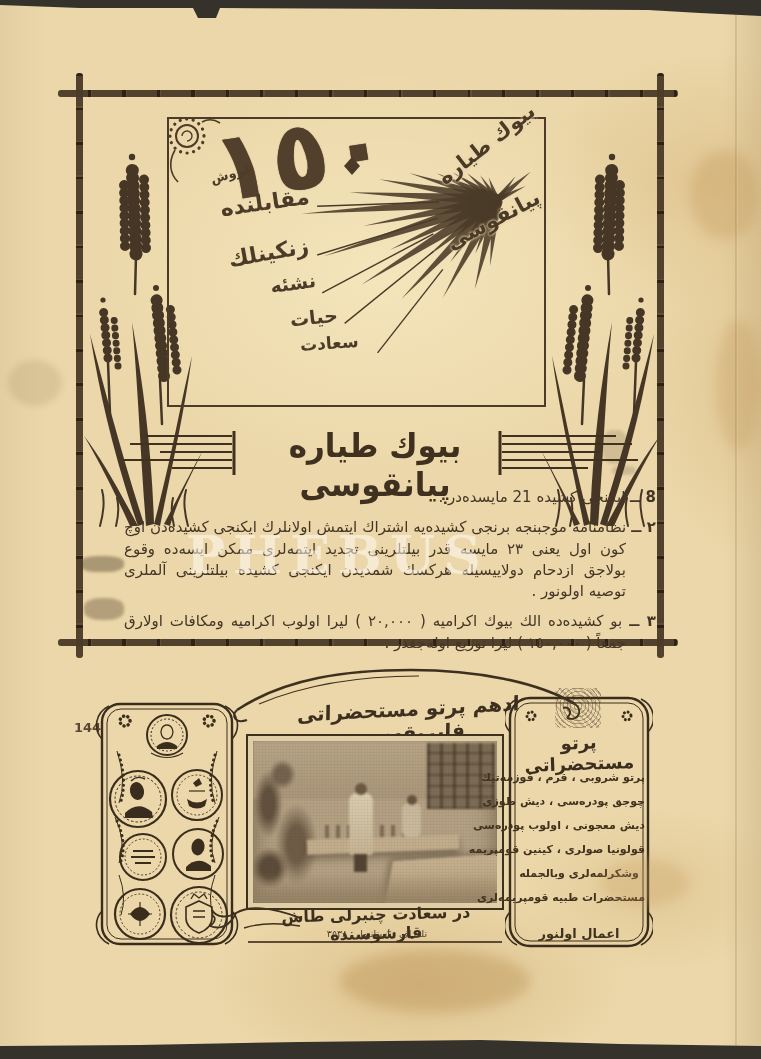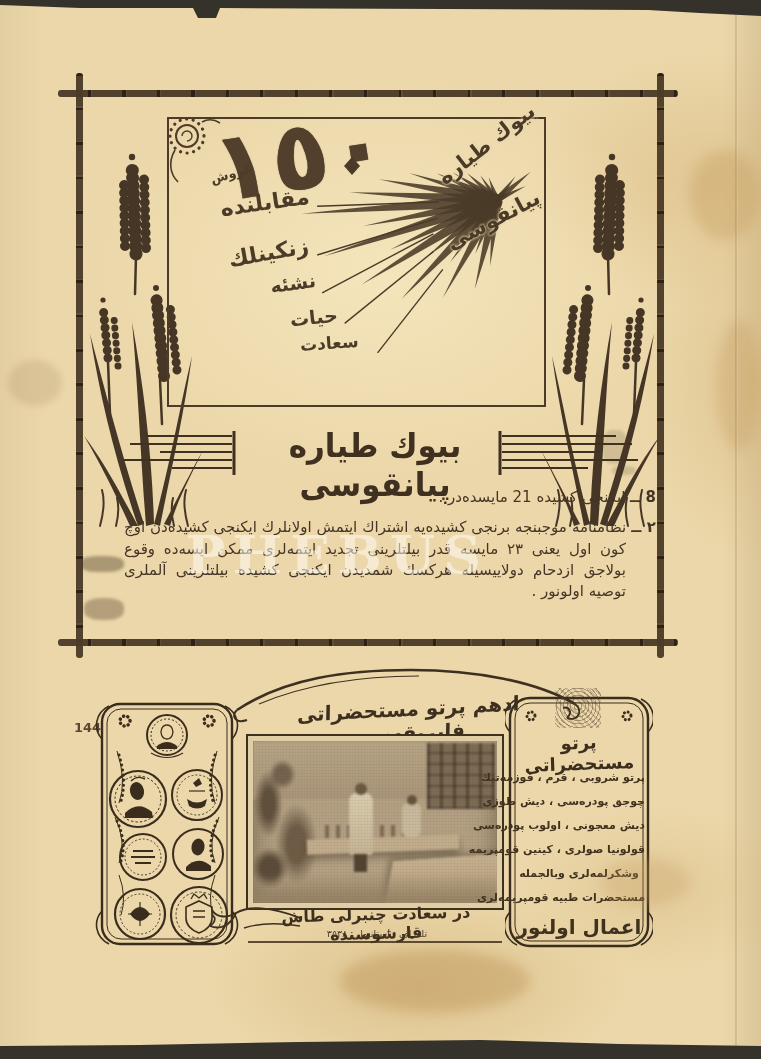--- a/index.html
+++ b/index.html
@@ -119,21 +119,21 @@
   .rp-border{position:absolute;left:0;top:0;}
   .rp-orn{position:absolute;left:50px;top:2px;width:46px;height:40px;border-radius:4px;opacity:.75;
     filter:blur(.5px);background:
       repeating-radial-gradient(circle at 50% 45%, rgba(74,58,40,.55) 0 1px, transparent 1px 3.5px),
       repeating-linear-gradient(45deg, rgba(74,58,40,.25) 0 2px, transparent 2px 5px);}
   .rp-head{position:absolute;left:8px;top:46px;width:132px;text-align:center;
     font-size:18px;font-weight:bold;color:#3c2e1e;transform:rotate(-2deg);}
   .rp-lines{position:absolute;left:8px;top:80px;width:132px;text-align:center;
     font-size:11px;line-height:24px;color:#41321f;white-space:nowrap;}
   .rp-lines .pl{font-weight:bold;}
-  .rp-closing{margin-top:5px;font-size:20px;font-weight:bold;}
+  .rp-closing{margin-top:12px;font-size:13px;font-weight:bold;}
 </style>
 </head>
 <body>
 
 <div class="scan">
   <div class="paper">
 
     <div>
       <div class="bamboo bar-top"></div>
       <div class="bamboo bar-bottom"></div>
@@ -263,20 +263,21 @@
           <path d="M6,14 H136" stroke-width="2.2"></path>
           <path d="M6,22 H104" stroke-width="2.2"></path>
           <path d="M6,30 H142" stroke-width="2.2"></path>
           <path d="M6,38 H92" stroke-width="2.2"></path>
         </g>
       </svg>
 
       <div class="list">
         <p><span class="num">8 ــ</span> <span>ايكنجى كشيده 21 مايسده‌در .</span></p>
         <p class="just"><span class="num">٢ ــ</span> <span>نظامنامه موجبنجه برنجى كشيده‌يه اشتراك ايتمش اولانلرك ايكنجى كشيده‌دن اوچ كون اول يعنى ٢٣ مايسه قدر بيلتلرينى تجديد ايتمه‌لرى ممكن ايسه‌ده وقوع بولاجق ازدحام دولاييسيله هركسك شمديدن ايكنجى كشيده بيلتلرينى آلملرى توصيه اولونور .</span></p>
+        <p class="just"><span class="num">٣ ــ</span> <span>بو كشيده‌ده الك بيوك اكراميه ( ٢٠,٠٠٠ ) ليرا اولوب اكراميه ومكافات اولارق جمعاً ( ١٥٠,٠٠٠ ) ليرا توزيع اوله‌جقدر .</span></p>
       </div>
     </div>
 
     <div class="watermark">PHEBUS</div>
 
     <div>
       <div class="pagenum">144</div>
 
       <svg class="banner-svg" width="360" height="64" viewBox="0 0 360 64">
         <g stroke="#3e3020" fill="none">

